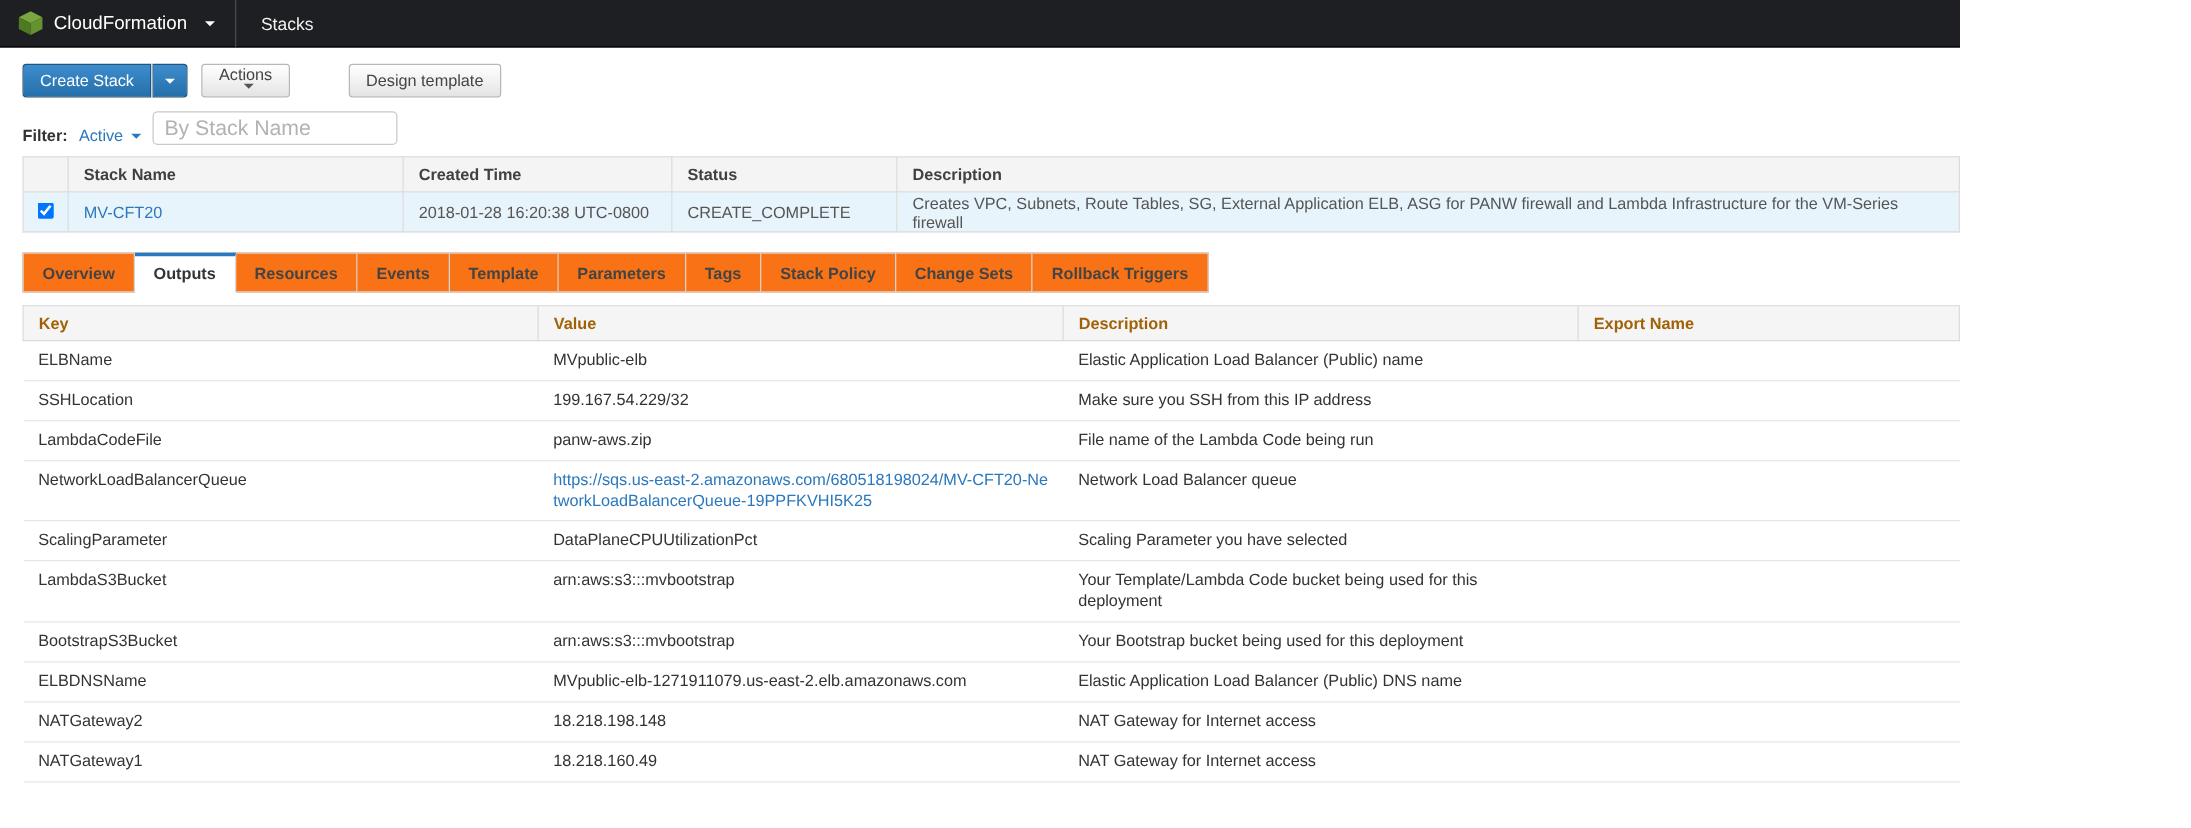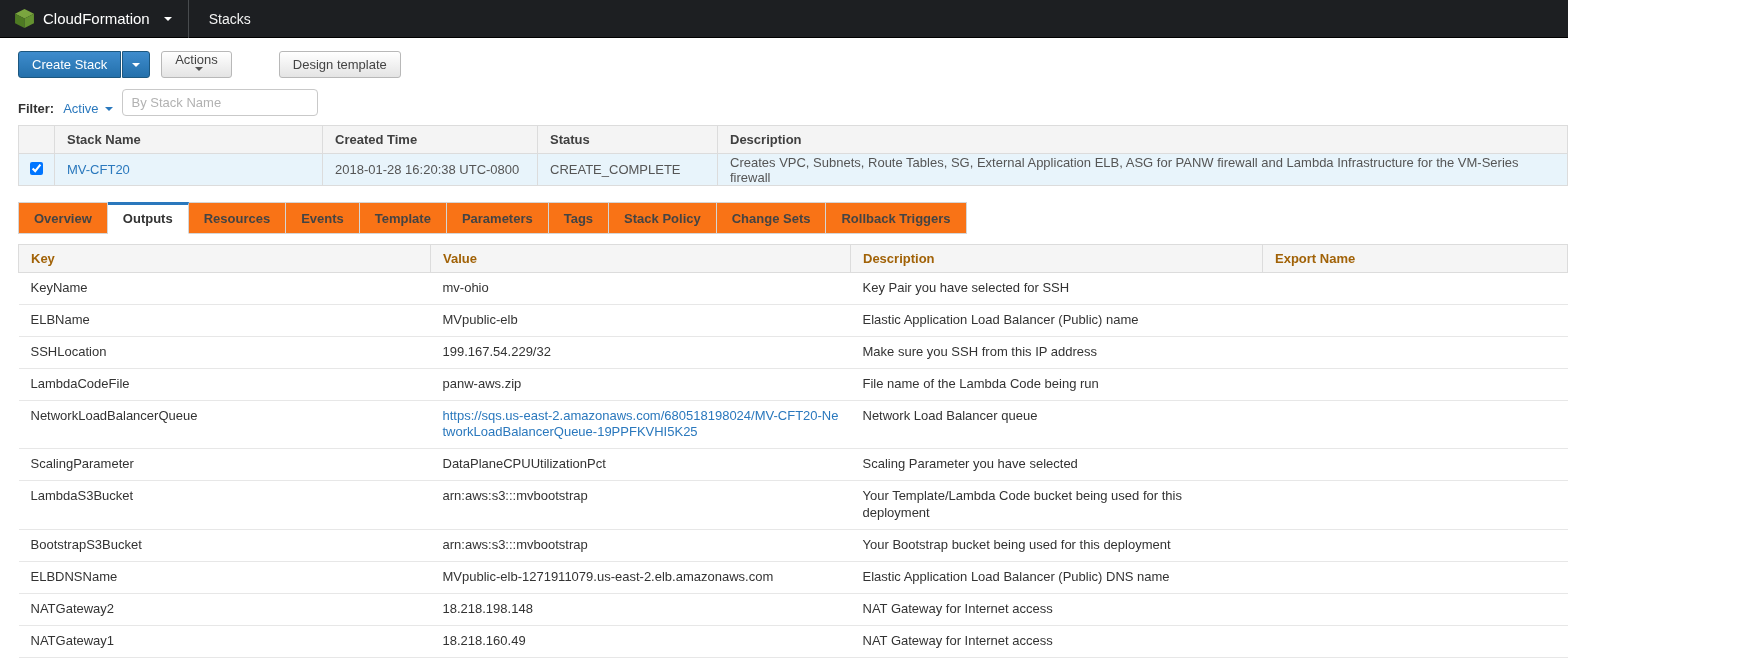--- a/index.html
+++ b/index.html
@@ -47,21 +47,21 @@
   .split-caret .caret { margin-left: 0; }
   .actions-btn { margin-right: 0; flex-direction: column; }
   .design-btn { margin-left: 47px; }
 
   
   .filter-row { display: flex; align-items: flex-end; padding: 11px 0 9px 18px; gap: 9px; }
   .filter-label { font-weight: bold; color: #333; }
   .filter-status { color: #2a78bd; cursor: pointer; }
   .filter-input {
     width: 196px; height: 27px; border: 1px solid #c9c9c9; border-radius: 4px;
-    padding: 0 9px; font-size: 13px; color: #555; font-family: inherit; outline: none;
+    padding: 0 9px; font-size: 17px; color: #555; font-family: inherit; outline: none;
   }
   .filter-input::placeholder { color: #b2b2b2; }
 
   
   .stacks-wrap { padding-left: 18px; }
   table { border-collapse: collapse; width: 100%; }
   .stacks-table th, .stacks-table td {
     border: 1px solid #dcdcdc; text-align: left; padding: 0 12px; vertical-align: middle;
   }
   .stacks-table th { background: #f4f4f4; height: 28px; font-weight: bold; color: #404040; font-size: 13px; }
@@ -187,26 +187,20 @@
       <thead>
         <tr>
           <th>Key</th>
           <th>Value</th>
           <th>Description</th>
           <th>Export Name</th>
         </tr>
       </thead>
       <tbody>
           <tr>
-            <td>KeyName</td>
-            <td>mv-ohio</td>
-            <td>Key Pair you have selected for SSH</td>
-            <td></td>
-          </tr>
-          <tr>
             <td>ELBName</td>
             <td>MVpublic-elb</td>
             <td>Elastic Application Load Balancer (Public) name</td>
             <td></td>
           </tr>
           <tr>
             <td>SSHLocation</td>
             <td>199.167.54.229/32</td>
             <td>Make sure you SSH from this IP address</td>
             <td></td>

